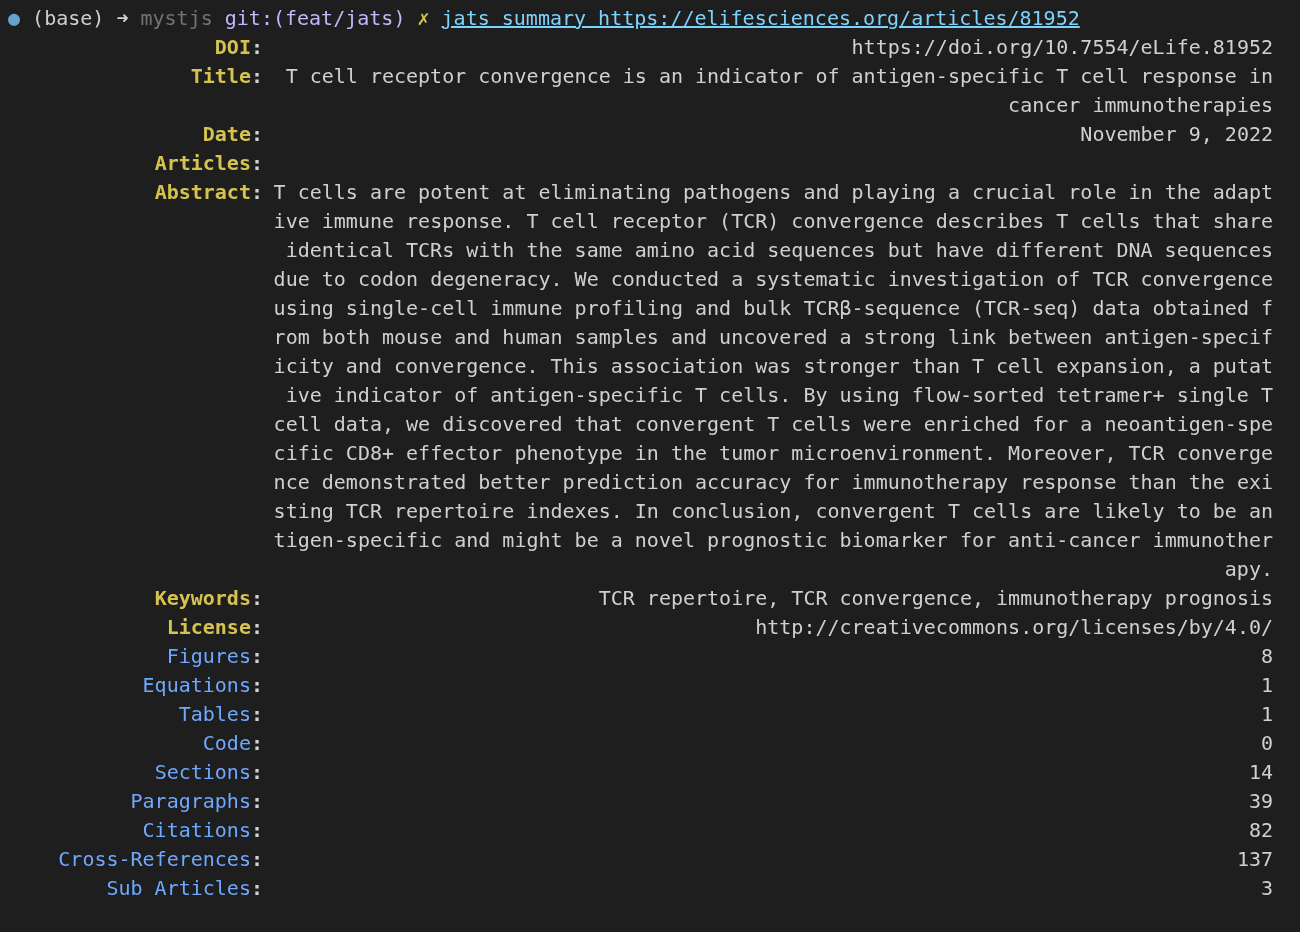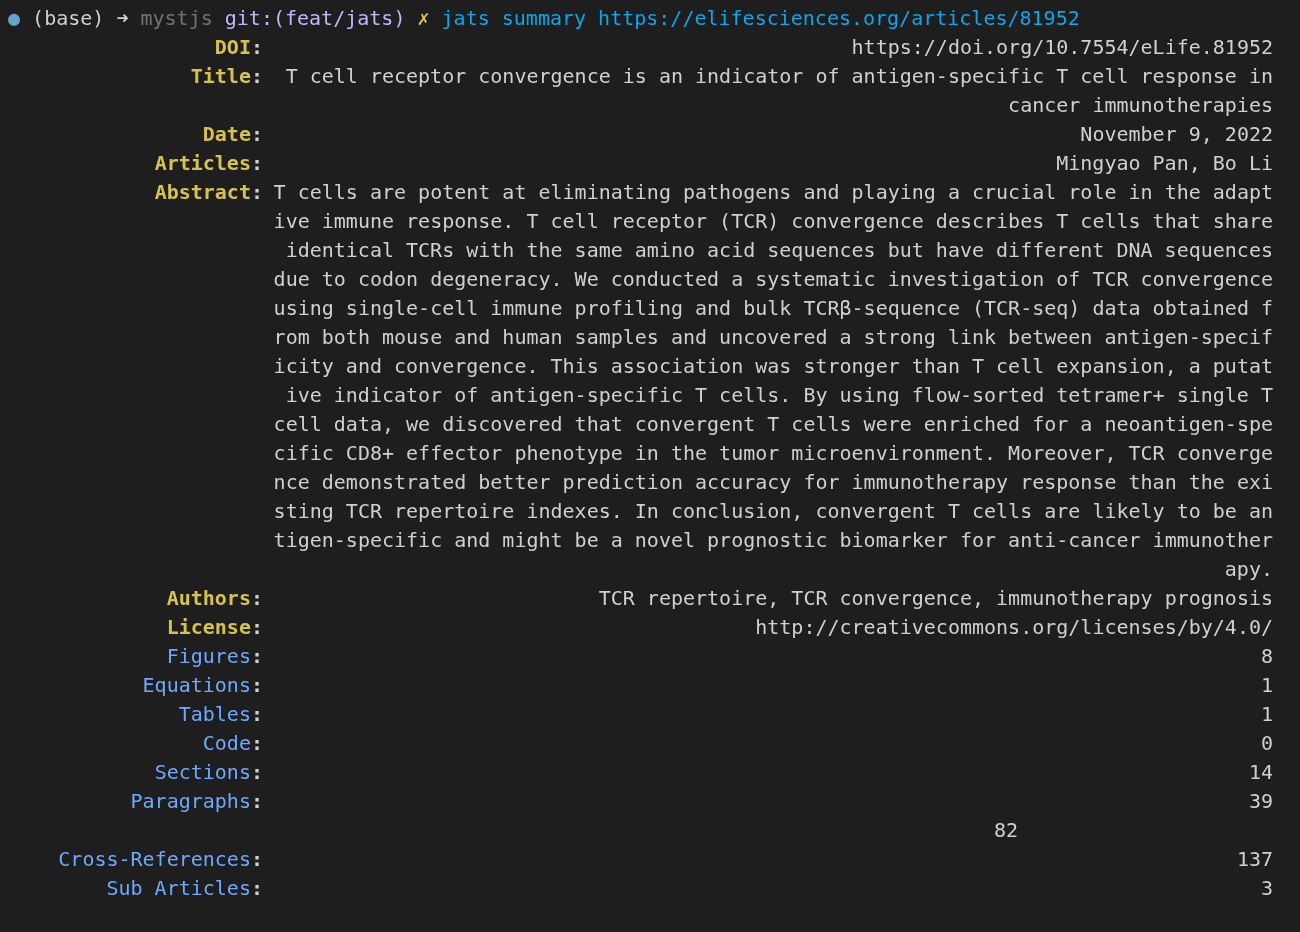--- a/index.html
+++ b/index.html
@@ -20,21 +20,21 @@
     .prompt-line {
       white-space: pre;
     }
     .bullet { color: #66a3cc; }
     .base { color: #d0d0d0; }
     .arrow { color: #d0d0d0; }
     .cyan { color: #737373; }
     .git-label { color: #c4b5fd; }
     .branch { color: #c4b5fd; }
     .yellow-x { color: #d6c34f; }
-    .cmd { color: #0ea5e9; }
+    .cmd { color: #7dd3fc; text-decoration: underline; }
     
     .row {
       display: flex;
       align-items: flex-start;
       text-align: right;
     }
     .label-cell {
       width: 255px;
       flex-shrink: 0;
       padding-left: 21px;
@@ -66,30 +66,29 @@
   <div class="value-cell">T cell receptor convergence is an indicator of antigen-specific T cell response in cancer immunotherapies</div>
 </div>
 
 <div class="row">
   <div class="label-cell"><span class="label-yellow">Date</span><span class="colon">:</span></div>
   <div class="value-cell">November 9, 2022</div>
 </div>
 
 <div class="row">
   <div class="label-cell"><span class="label-yellow">Articles</span><span class="colon">:</span></div>
-  <div class="value-cell">Mingyao Pan, Bo Li</div>
 </div>
 
 <div class="row">
   <div class="label-cell"><span class="label-yellow">Abstract</span><span class="colon">:</span></div>
   <div class="value-cell">T cells are potent at eliminating pathogens and playing a crucial role in the adaptive immune response. T cell receptor (TCR) convergence describes T cells that share identical TCRs with the same amino acid sequences but have different DNA sequences due to codon degeneracy. We conducted a systematic investigation of TCR convergence using single-cell immune profiling and bulk TCRβ-sequence (TCR-seq) data obtained from both mouse and human samples and uncovered a strong link between antigen-specificity and convergence. This association was stronger than T cell expansion, a putative indicator of antigen-specific T cells. By using flow-sorted tetramer+ single T cell data, we discovered that convergent T cells were enriched for a neoantigen-specific CD8+ effector phenotype in the tumor microenvironment. Moreover, TCR convergence demonstrated better prediction accuracy for immunotherapy response than the existing TCR repertoire indexes. In conclusion, convergent T cells are likely to be antigen-specific and might be a novel prognostic biomarker for anti-cancer immunotherapy.</div>
 </div>
 
 <div class="row">
-  <div class="label-cell"><span class="label-yellow">Authors</span><span class="colon">:</span></div>
+  <div class="label-cell"><span class="label-yellow">Keywords</span><span class="colon">:</span></div>
   <div class="value-cell">TCR repertoire, TCR convergence, immunotherapy prognosis</div>
 </div>
 
 <div class="row">
   <div class="label-cell"><span class="label-yellow">License</span><span class="colon">:</span></div>
   <div class="value-cell">http://creativecommons.org/licenses/by/4.0/</div>
 </div>
 
 <div class="row">
   <div class="label-cell"><span class="label-blue">Figures</span><span class="colon">:</span></div>
@@ -115,20 +114,21 @@
   <div class="label-cell"><span class="label-blue">Sections</span><span class="colon">:</span></div>
   <div class="value-cell">14</div>
 </div>
 
 <div class="row">
   <div class="label-cell"><span class="label-blue">Paragraphs</span><span class="colon">:</span></div>
   <div class="value-cell">39</div>
 </div>
 
 <div class="row">
+  <div class="label-cell"><span class="label-blue">Citations</span><span class="colon">:</span></div>
   <div class="value-cell">82</div>
 </div>
 
 <div class="row">
   <div class="label-cell"><span class="label-blue">Cross-References</span><span class="colon">:</span></div>
   <div class="value-cell">137</div>
 </div>
 
 <div class="row">
   <div class="label-cell"><span class="label-blue">Sub Articles</span><span class="colon">:</span></div>

